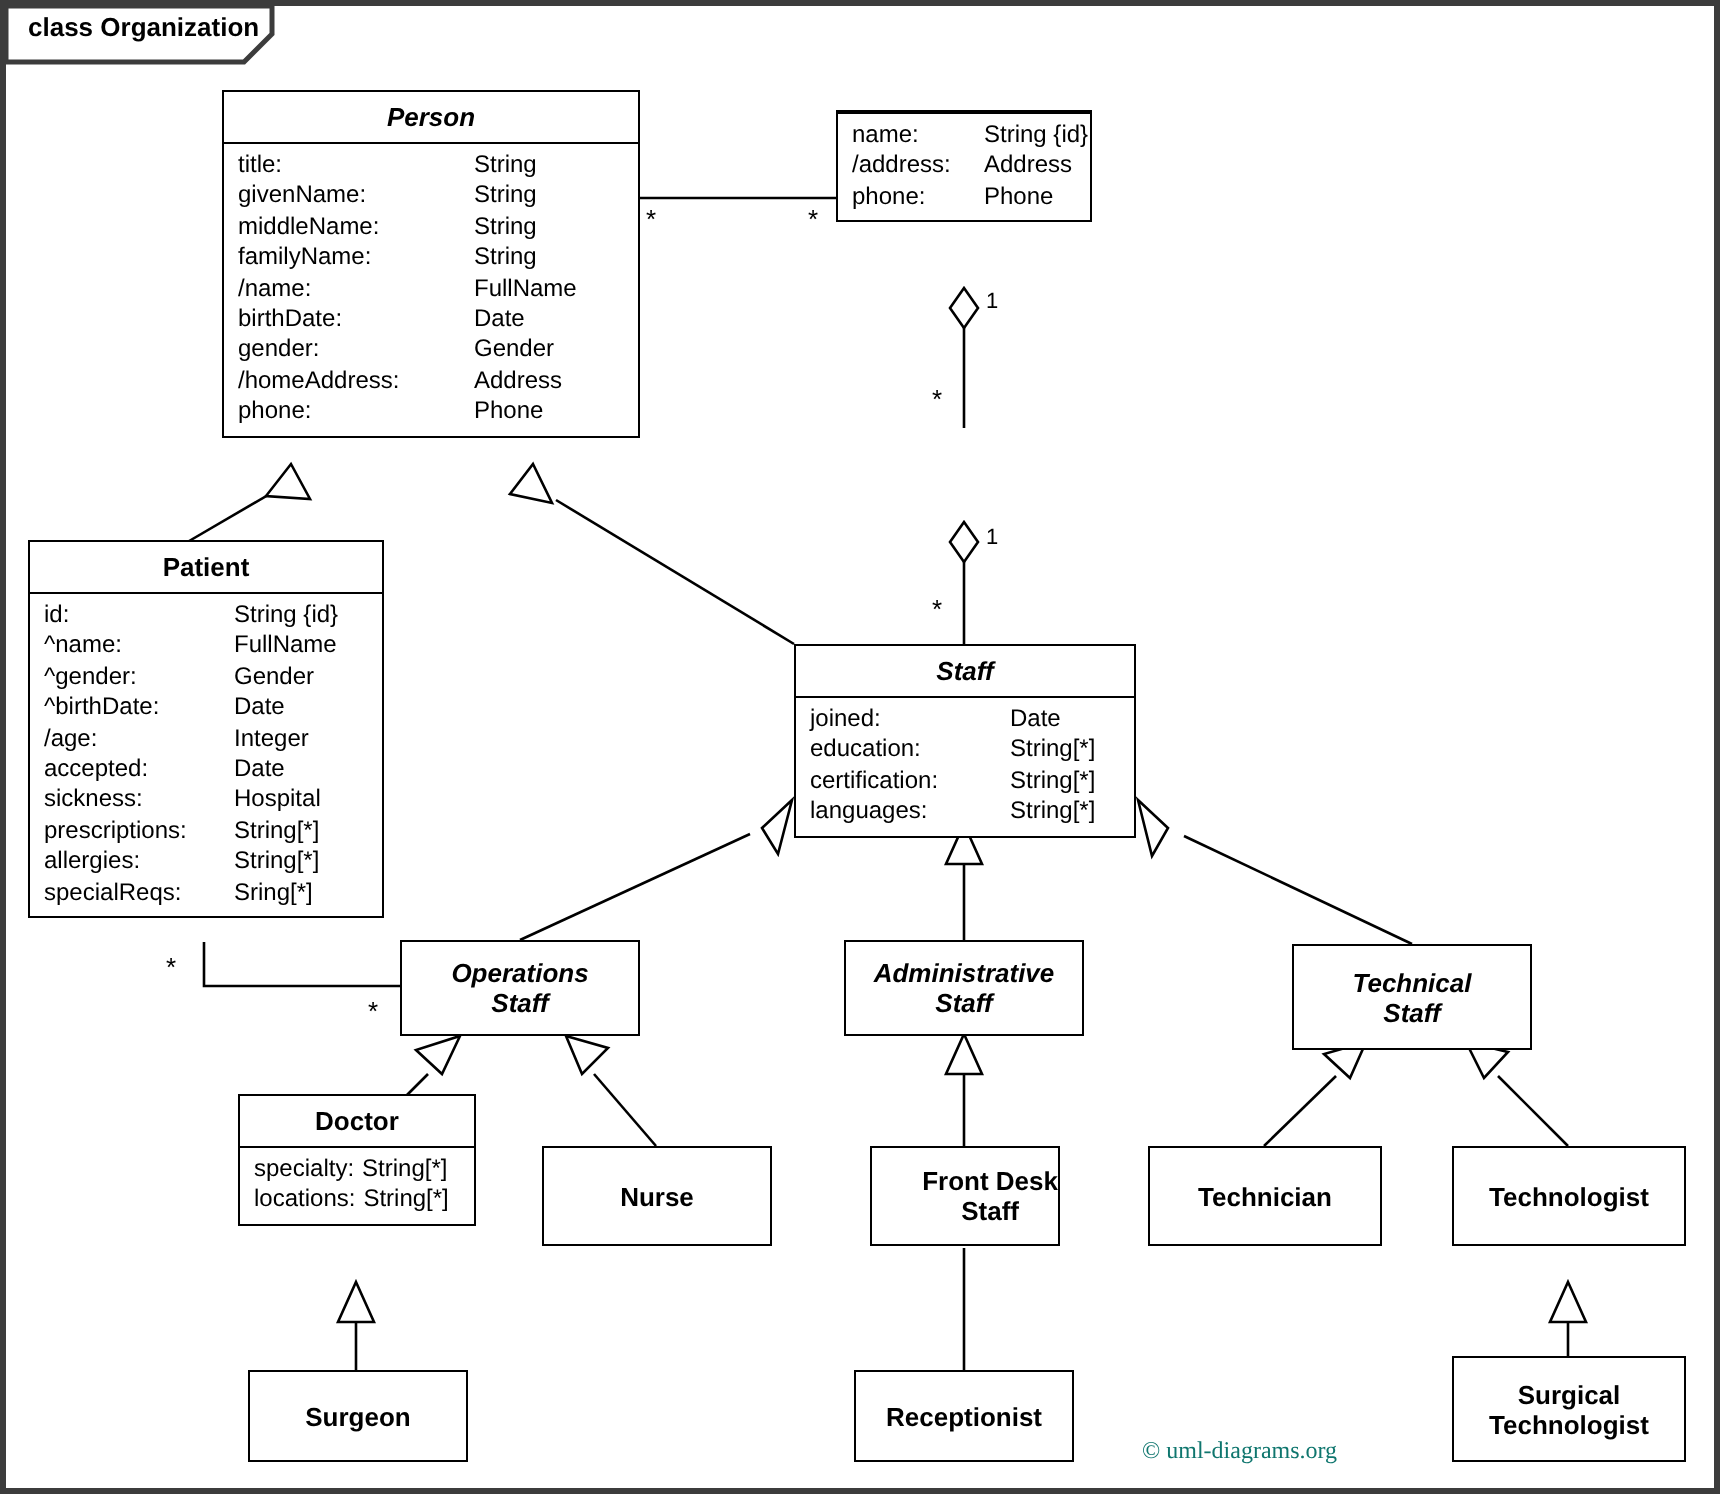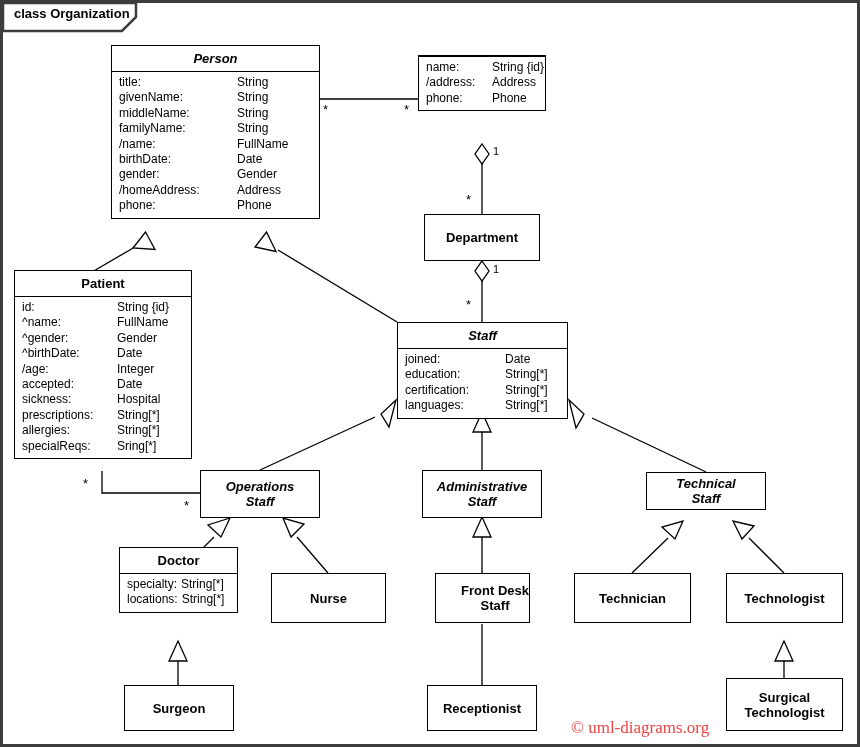--- a/index.html
+++ b/index.html
@@ -89,22 +89,22 @@
     left: 14px;
     top: 6px;
     font-size: 13px;
     font-weight: bold;
     z-index: 3;
   }
   #copyright {
     position: absolute;
     left: 571px;
     top: 718px;
-    font-size: 17px;
-    color: #ef4444;
+    font-size: 12px;
+    color: #0f766e;
     font-family: "Liberation Serif", serif;
     z-index: 3;
     white-space: pre;
   }
 </style>
 </head>
 <body>
 
 <div id="diagram-root">
 
@@ -222,23 +222,20 @@
         <span class="attr-name">/address:</span>
         <span class="attr-type">Address</span>
       </div>
       <div class="attr-row">
         <span class="attr-name">phone:</span>
         <span class="attr-type">Phone</span>
       </div>
     </div>
   </div>
 
-  <div class="uml-class" style="left:424px; top:214px; width:116px; height:47px; display:flex; align-items:center; justify-content:center;">
-    <div class="uml-name" style="padding:0;">Department</div>
-  </div>
 
   <div class="uml-class" style="left:14px; top:270px; width:178px;">
     <div class="uml-name">Patient</div>
     <div class="uml-sep"></div>
     <div class="uml-attrs cols-patient">
       <div class="attr-row">
         <span class="attr-name">id:</span>
         <span class="attr-type">String {id}</span>
       </div>
       <div class="attr-row">
@@ -306,21 +303,21 @@
   <div class="uml-class" style="left:200px; top:470px; width:120px; height:48px; display:flex; align-items:center; justify-content:center;">
     <div class="uml-name abstract" style="padding:0;">Operations
 Staff</div>
   </div>
 
   <div class="uml-class" style="left:422px; top:470px; width:120px; height:48px; display:flex; align-items:center; justify-content:center;">
     <div class="uml-name abstract" style="padding:0;">Administrative
 Staff</div>
   </div>
 
-  <div class="uml-class" style="left:646px; top:472px; width:120px; height:38px; display:flex; align-items:center; justify-content:center;">
+  <div class="uml-class" style="left:646px; top:472px; width:120px; height:53px; display:flex; align-items:center; justify-content:center;">
     <div class="uml-name abstract" style="padding:0;">Technical
 Staff</div>
   </div>
 
   <div class="uml-class" style="left:119px; top:547px; width:119px;">
     <div class="uml-name">Doctor</div>
     <div class="uml-sep"></div>
     <div class="uml-attrs cols-doctor">
       <div class="attr-row">
         <span class="attr-name">specialty:</span>

